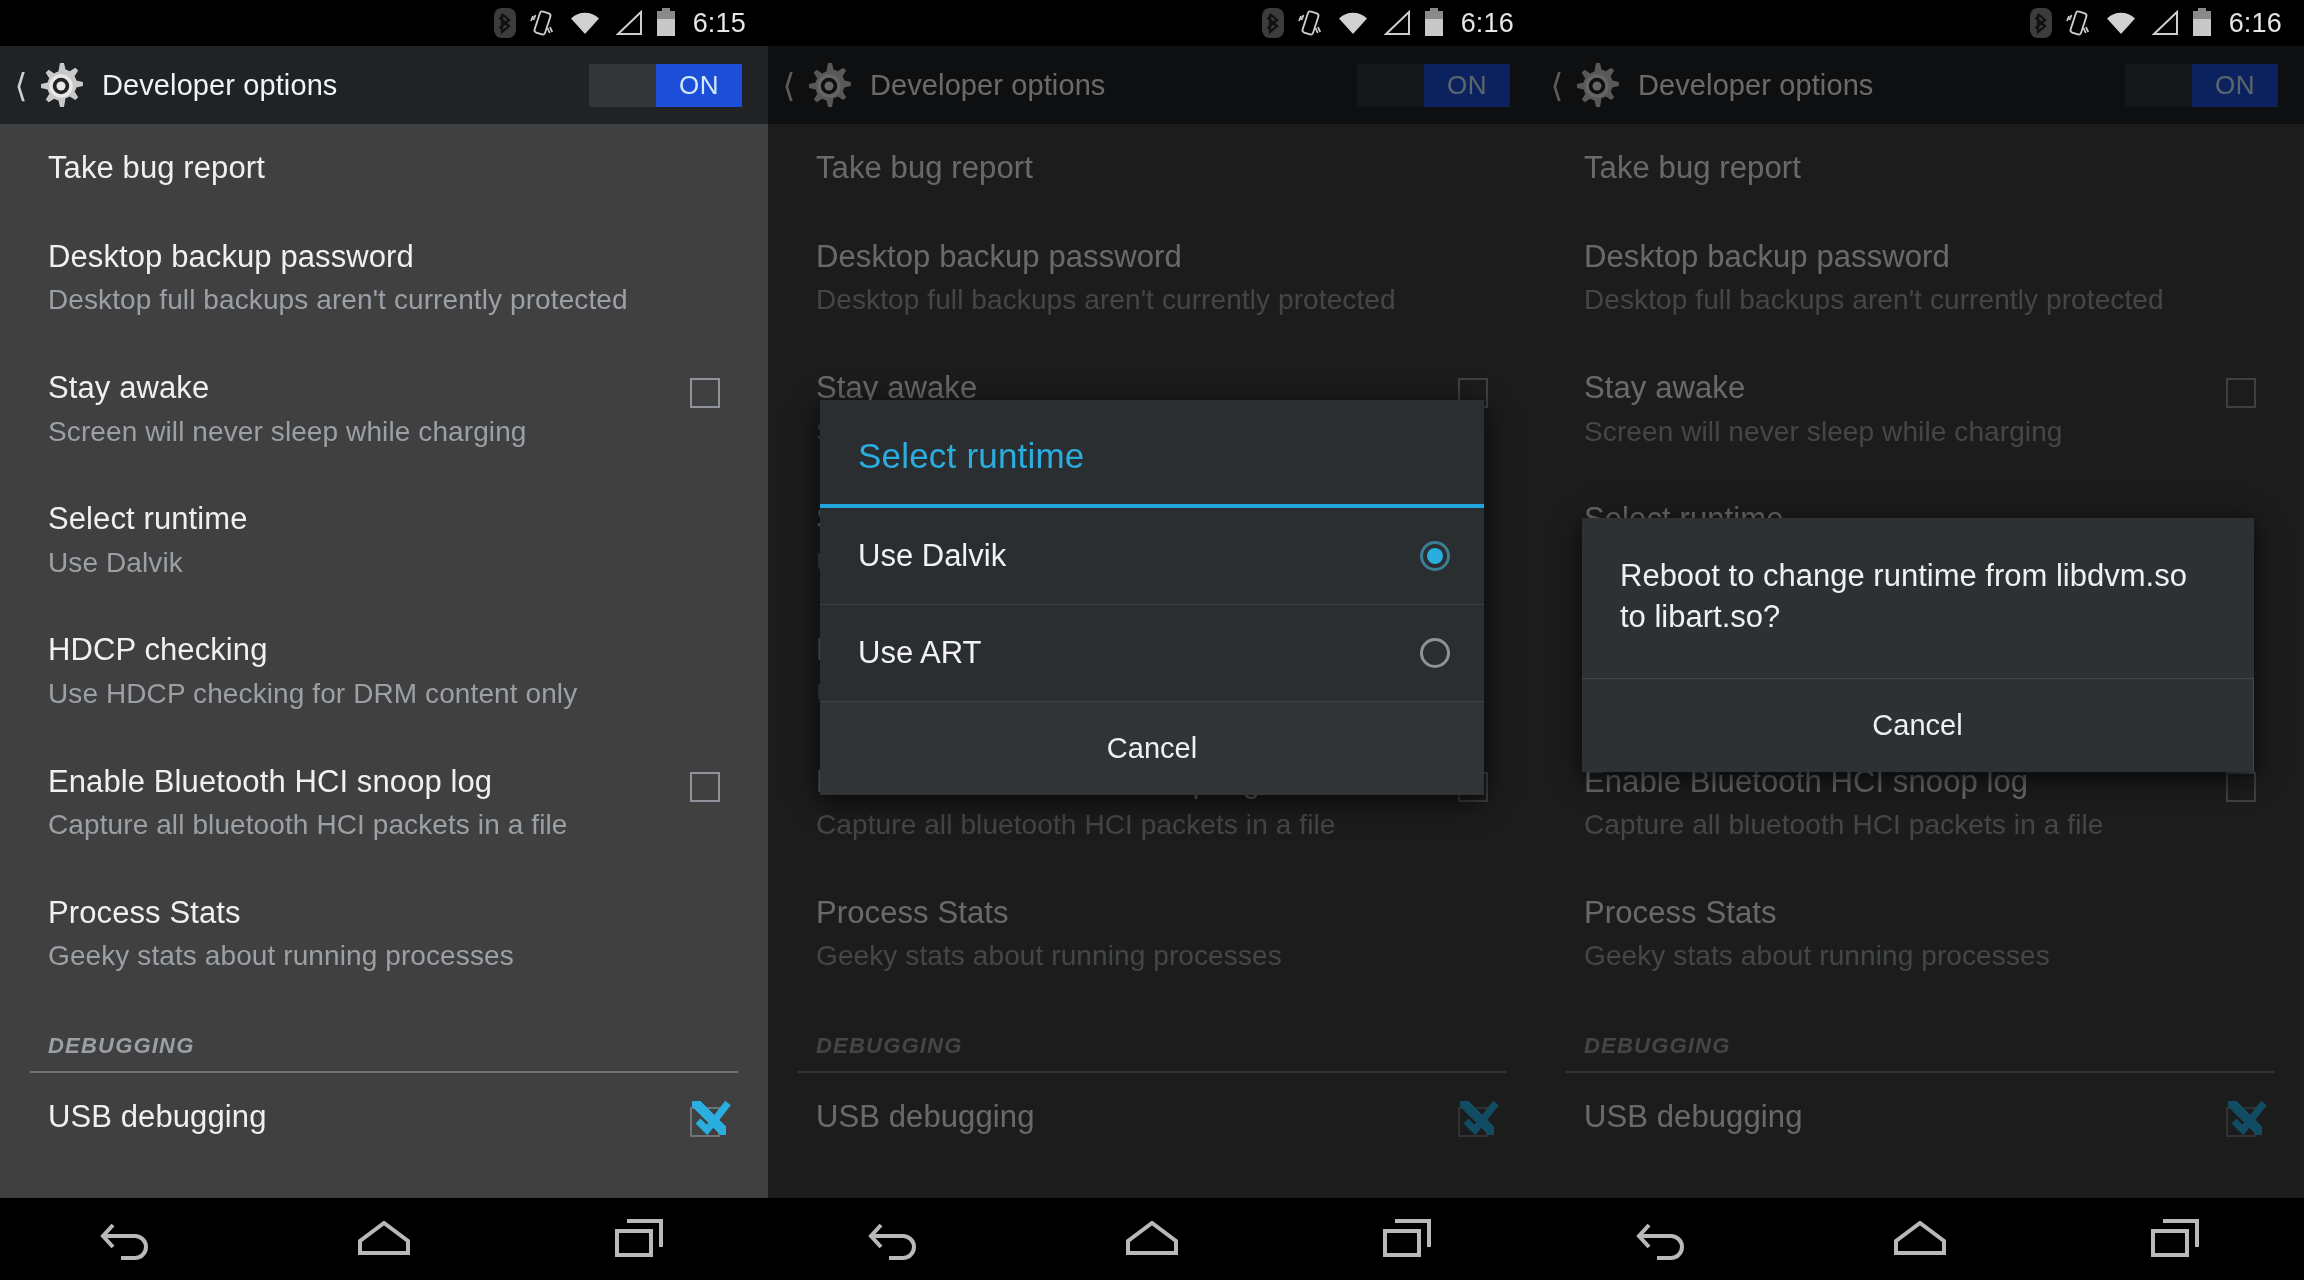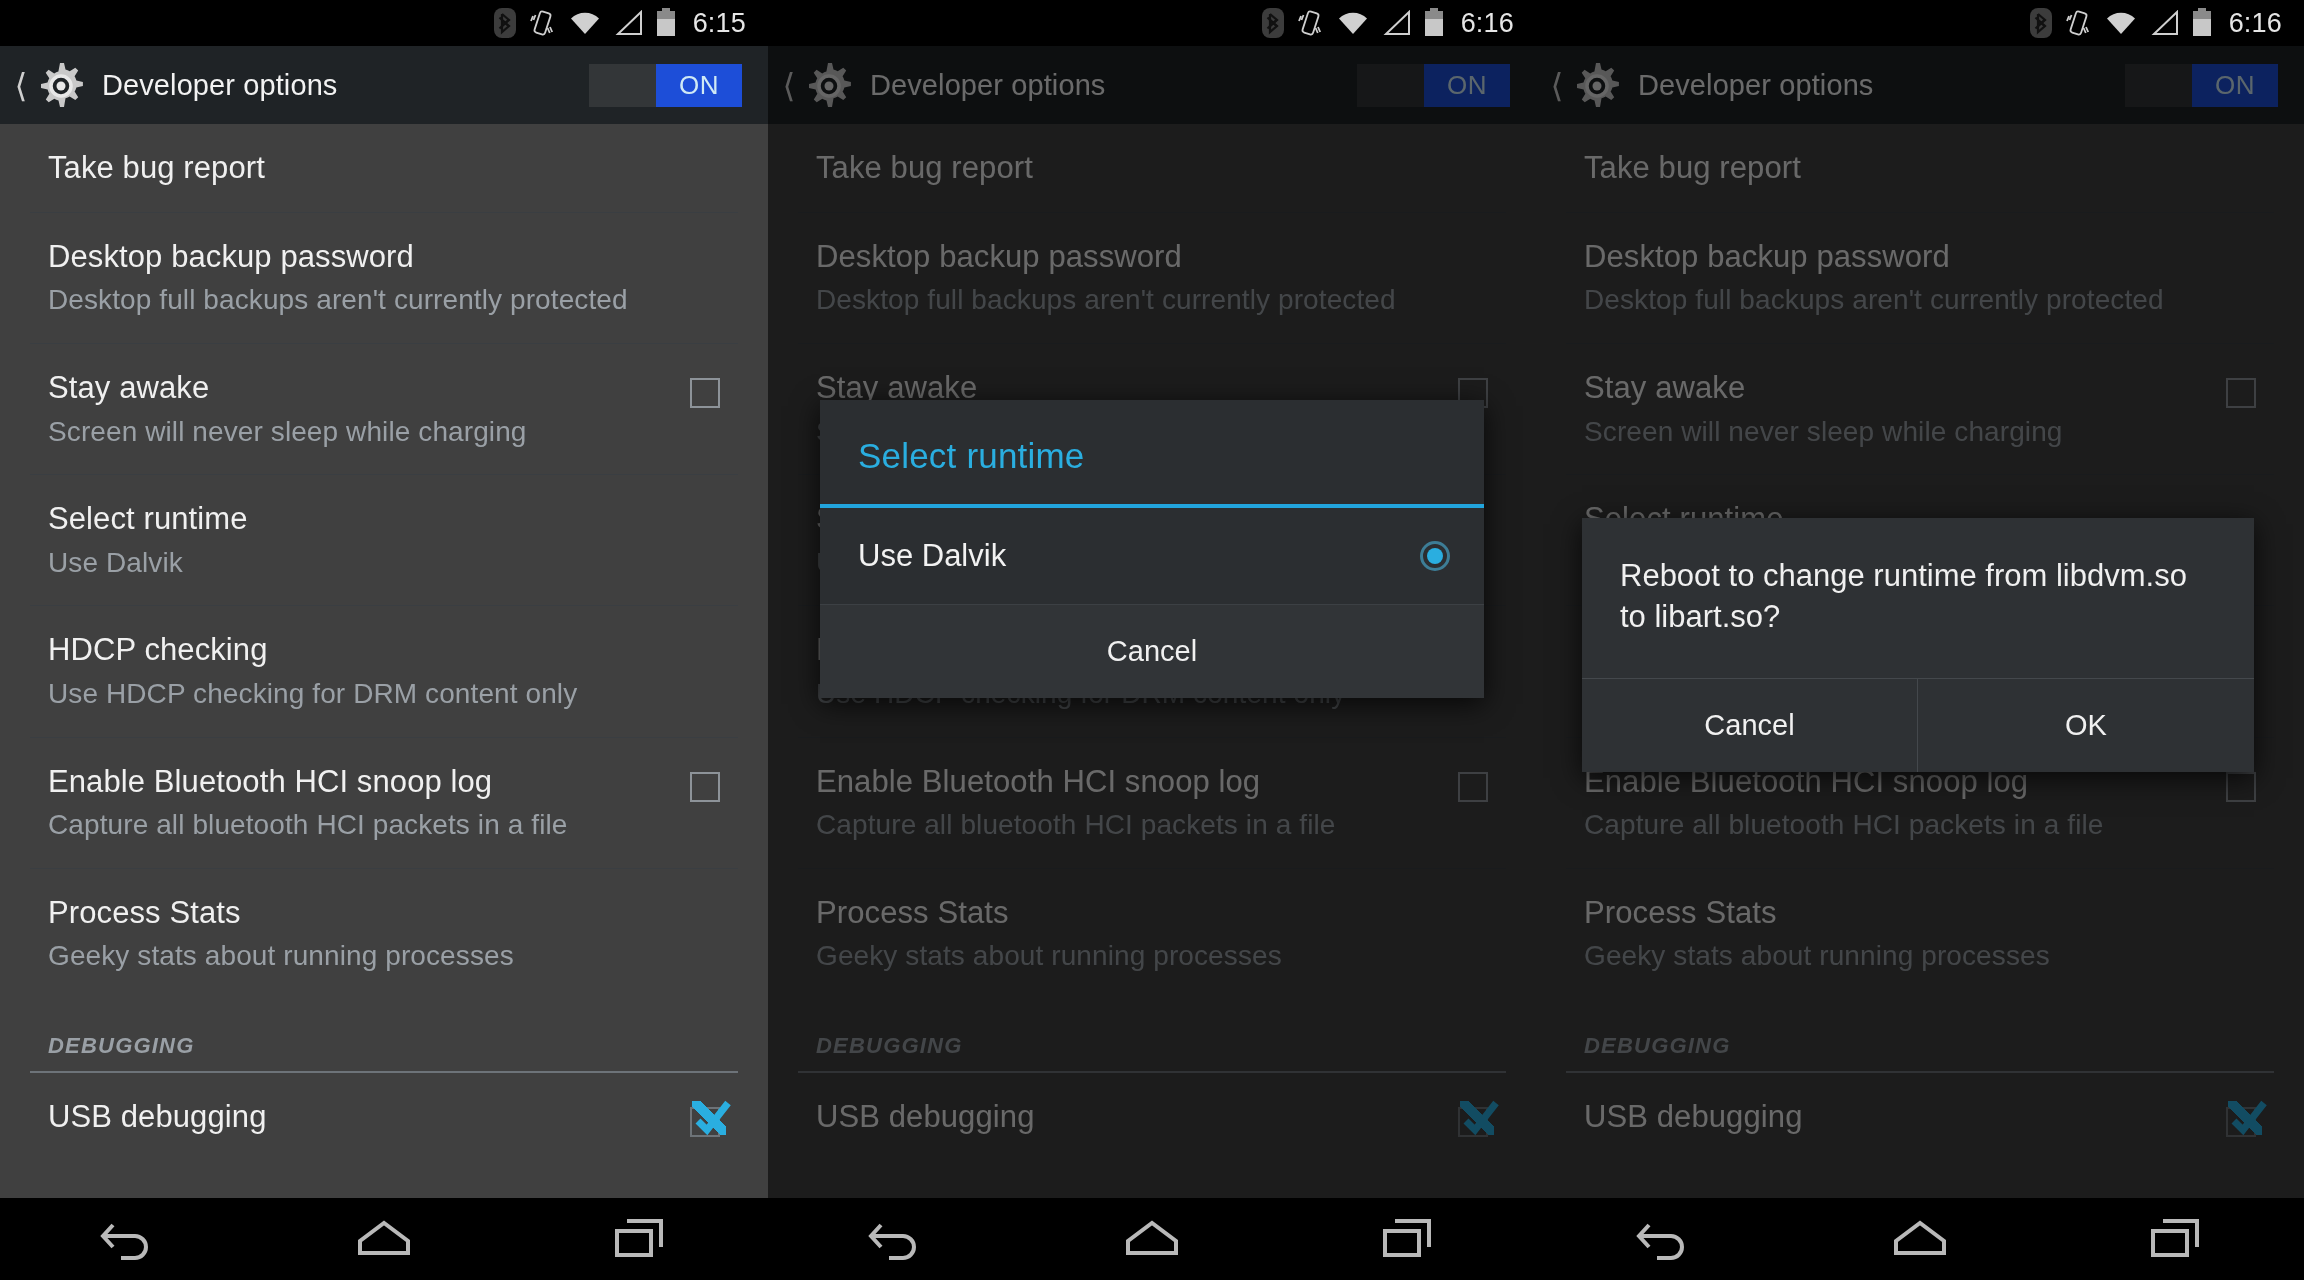--- a/index.html
+++ b/index.html
@@ -542,20 +542,24 @@
     <div class="scrim"></div>
 
     <div class="dlg-runtime">
       <div class="dlg-rt-head">
         <div class="dlg-rt-title">Select runtime</div>
       </div>
       <div class="rt-opt">
         <span class="rt-opt-label">Use Dalvik</span>
         <span class="radio on"></span>
       </div>
+      <div class="rt-opt">
+        <span class="rt-opt-label">Use ART</span>
+        <span class="radio"></span>
+      </div>
       <div class="rt-cancel">Cancel</div>
     </div>
 
     <div class="navbar">
       <span class="nav-btn">
         <svg width="58" height="52" viewBox="0 0 58 52">
           <path d="M14 12 L4 23 L14 34 M4 23 L36 23 a11 11 0 0 1 0 22 L22 45" fill="none" stroke="#b9b9b9" stroke-width="4"></path>
         </svg>
       </span>
       <span class="nav-btn">
@@ -693,21 +697,20 @@
         </span>
       </div>
     </div>
 
     <div class="scrim"></div>
 
     <div class="dlg-reboot">
       <div class="dlg-rb-msg">Reboot to change runtime from libdvm.so to libart.so?</div>
       <div class="dlg-rb-btns">
         <div class="dlg-rb-btn left">Cancel</div>
-        <div class="dlg-rb-btn">OK</div>
       </div>
     </div>
 
     <div class="navbar">
       <span class="nav-btn">
         <svg width="58" height="52" viewBox="0 0 58 52">
           <path d="M14 12 L4 23 L14 34 M4 23 L36 23 a11 11 0 0 1 0 22 L22 45" fill="none" stroke="#b9b9b9" stroke-width="4"></path>
         </svg>
       </span>
       <span class="nav-btn">

